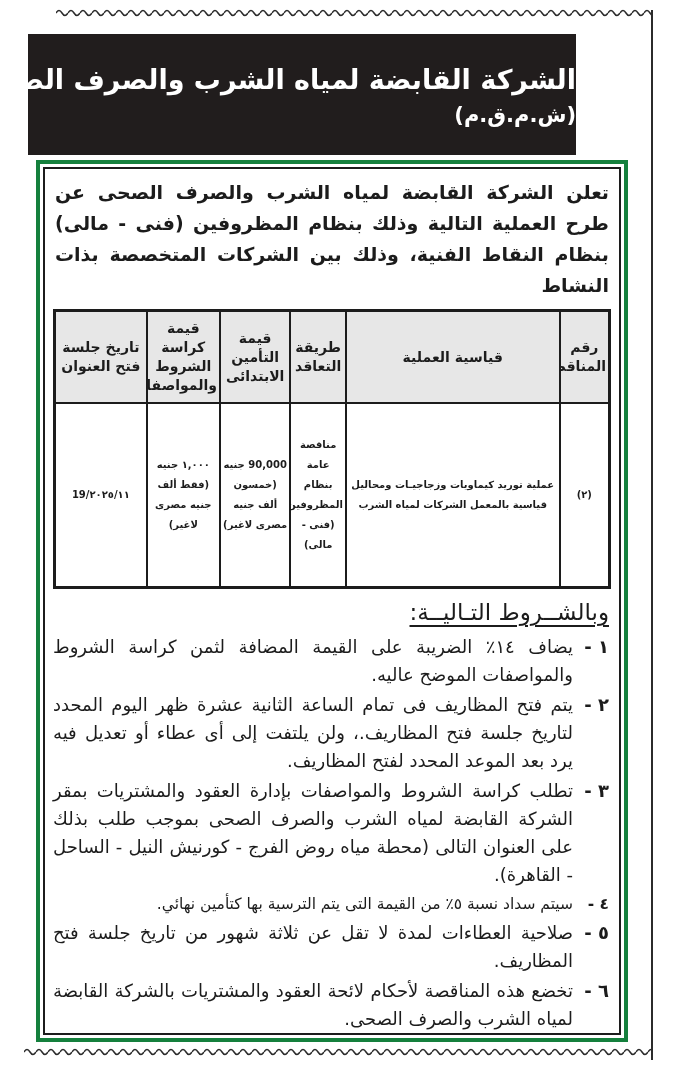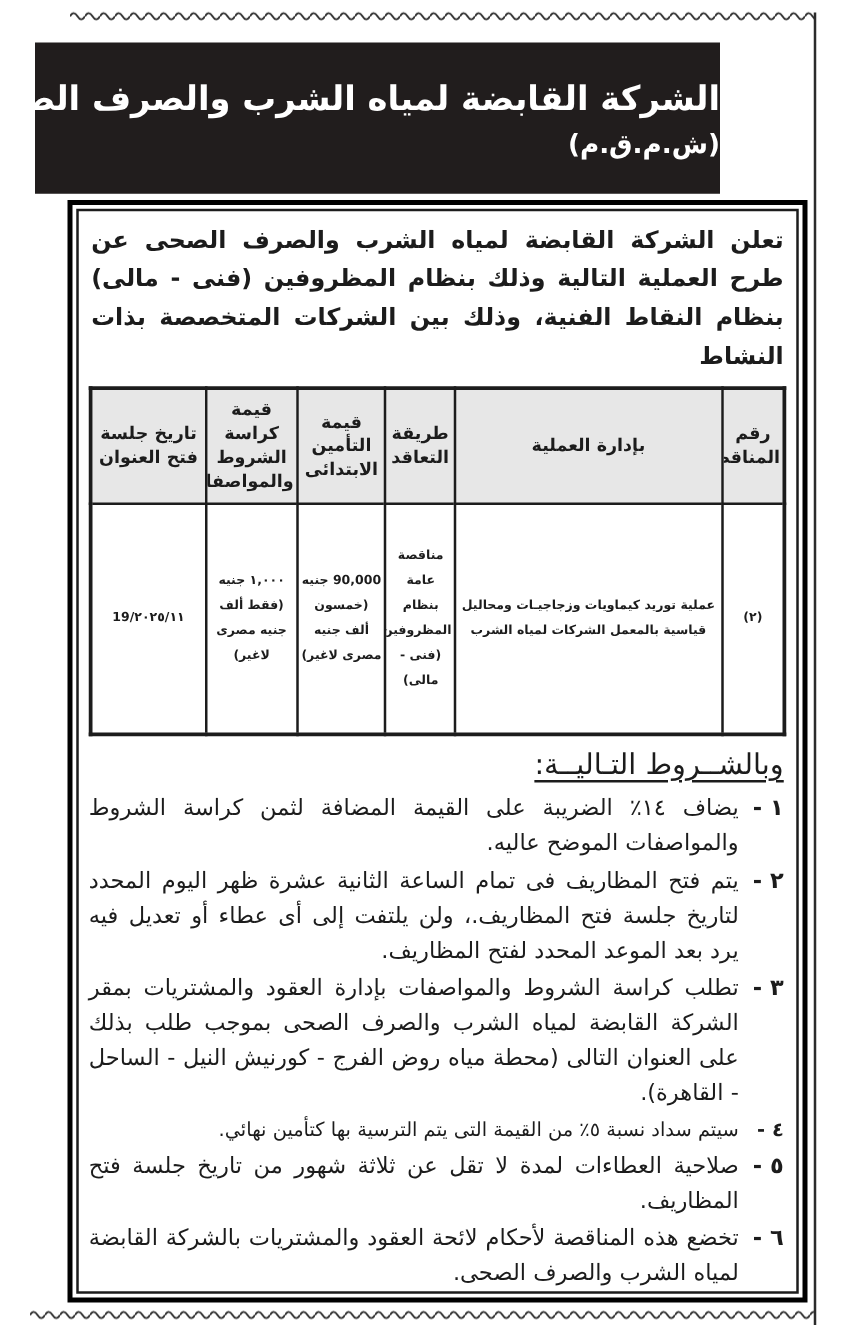--- a/index.html
+++ b/index.html
@@ -27,21 +27,21 @@
     direction:rtl;
   }
   .company-name{
     font-weight:bold;font-size:27px;line-height:36px;white-space:nowrap;
     letter-spacing:-0.5px;
   }
   .company-type{font-weight:bold;font-size:21px;line-height:26px;}
   
   .main-frame{
     position:absolute;left:36px;top:160px;width:592px;height:882px;
-    border:4px solid #000000;padding:3px;box-sizing:border-box;margin-left:18px;
+    border:4px solid #15803d;padding:3px;box-sizing:border-box;
   }
   .inner-frame{
     border:2px solid #1c1c1c;height:100%;box-sizing:border-box;
     padding:6px 8px 4px 8px;direction:rtl;overflow:hidden;
   }
   .intro{
     margin:2px 2px 8px 2px;
     font-weight:bold;font-size:19px;line-height:31px;
     text-align:justify;
   }
@@ -109,21 +109,21 @@
           <col style="width:9%">
           <col style="width:38.5%">
           <col style="width:10%">
           <col style="width:12.7%">
           <col style="width:13.2%">
           <col style="width:16.6%">
         </colgroup>
         <tbody>
             <tr>
           <th>رقم المناقصة</th>
-          <th>بإدارة العملية</th>
+          <th>قياسية العملية</th>
           <th>طريقة التعاقد</th>
           <th>قيمة التأمين الابتدائى</th>
           <th>قيمة كراسة الشروط والمواصفات</th>
           <th>تاريخ جلسة فتح العنوان</th>
         </tr>
         <tr>
           <td class="cell-tender-no">(٢)</td>
           <td class="cell-process-name">عملية توريد كيماويات وزجاجيـات ومحاليل قياسية بالمعمل الشركات لمياه الشرب</td>
           <td>مناقصة عامة بنظام المظروفين (فنى - مالى)</td>
           <td>90,000 جنيه (خمسون ألف جنيه مصرى لاغير)</td>

